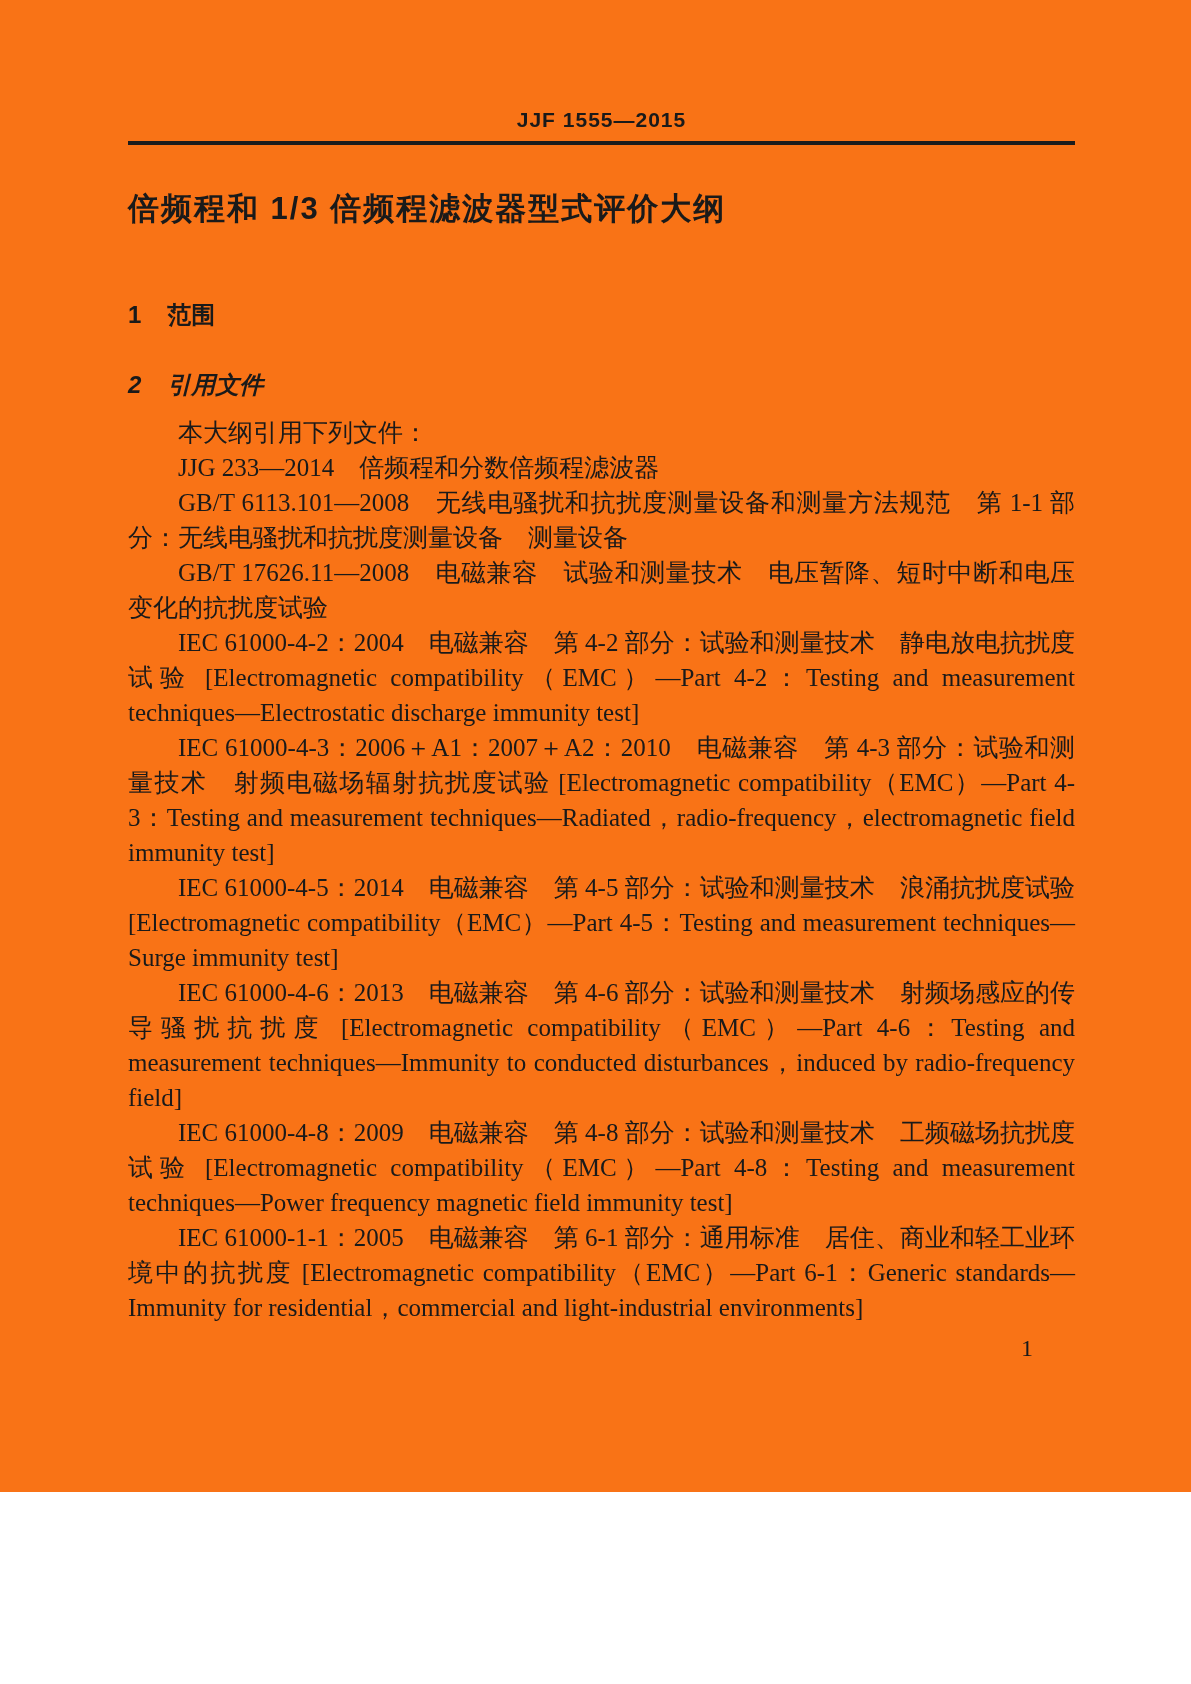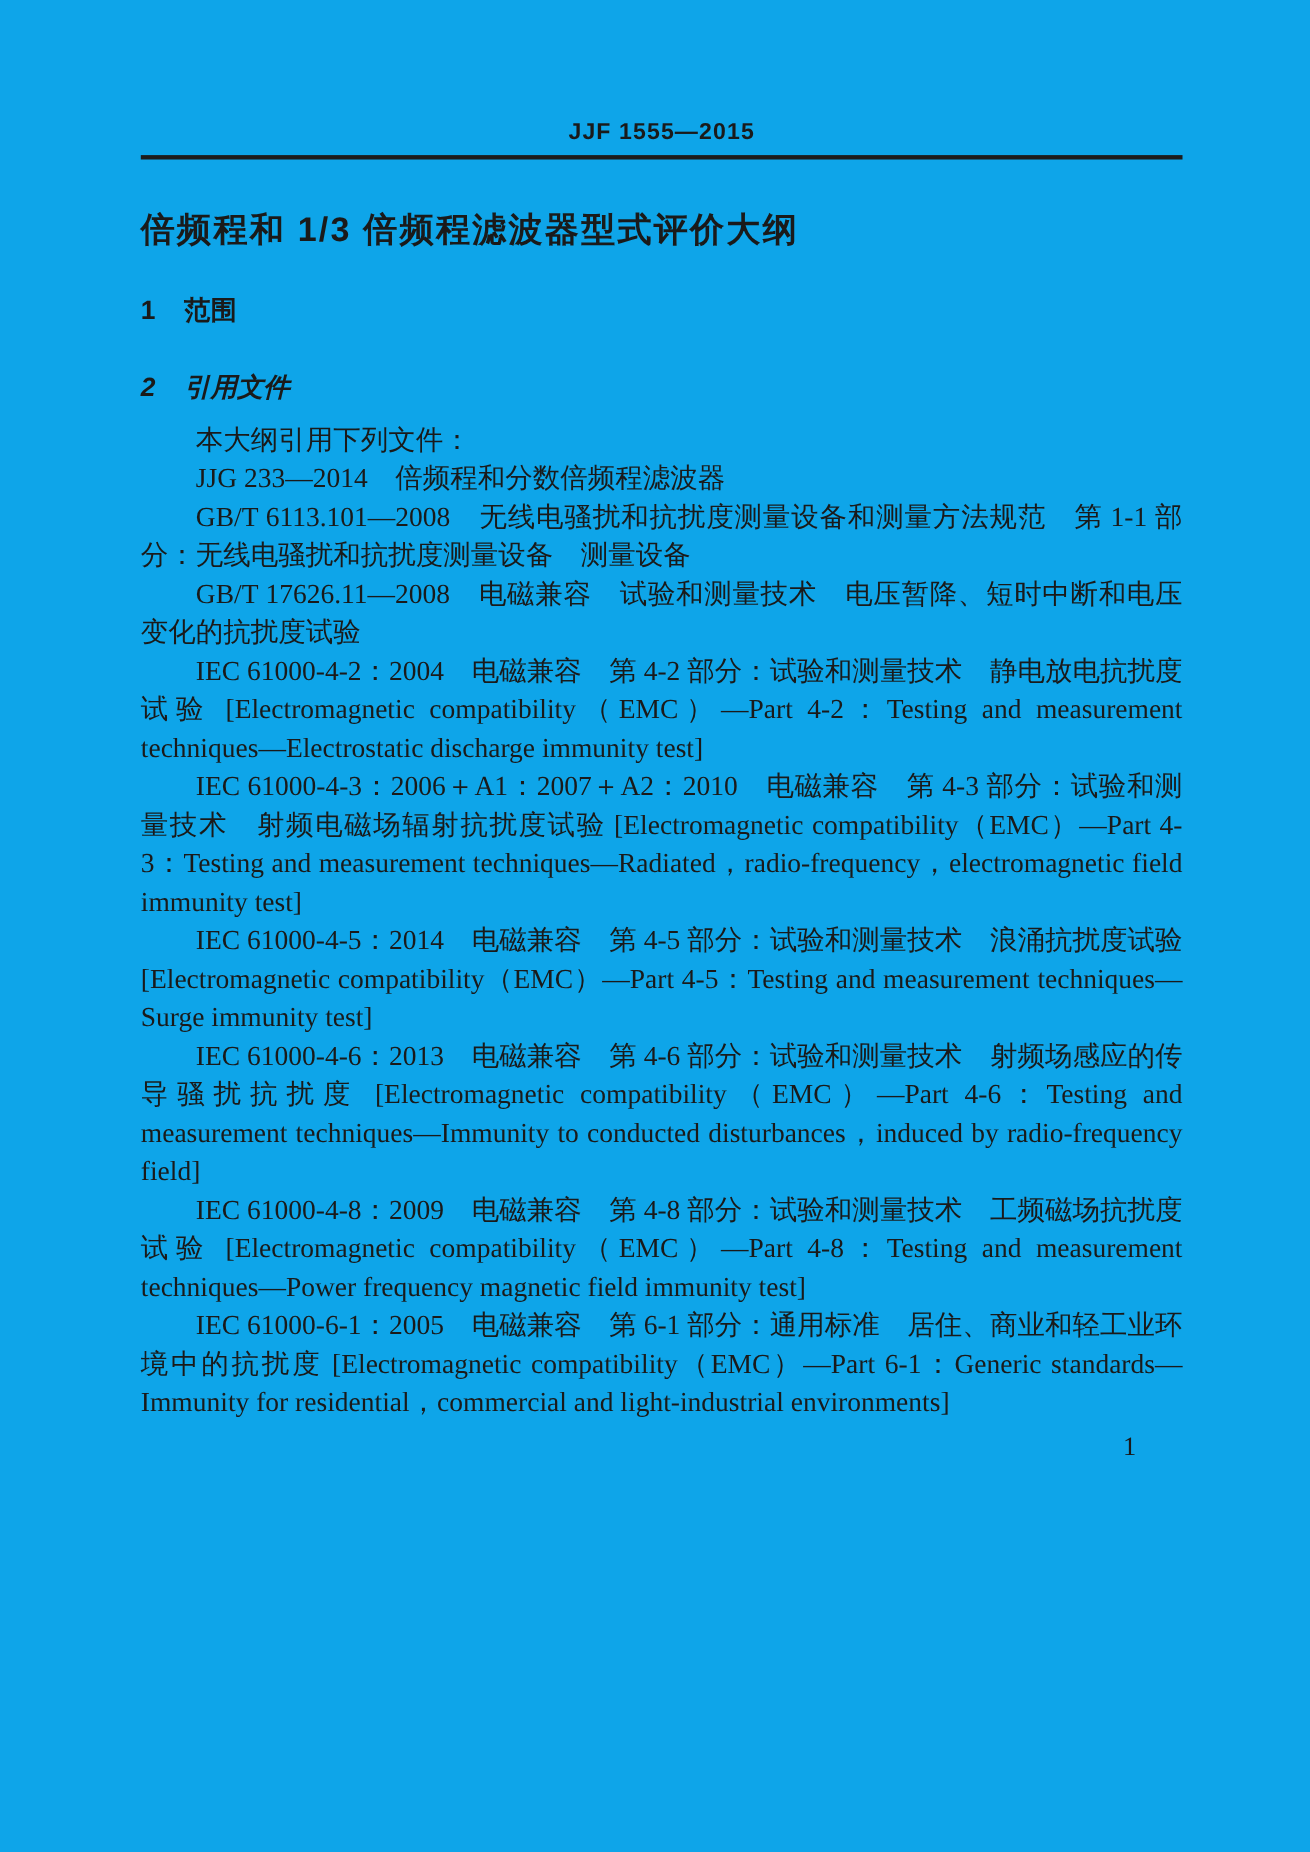--- a/index.html
+++ b/index.html
@@ -3,23 +3,23 @@
 <meta charset="utf-8">
 <style>
   html, body {
     margin: 0;
     padding: 0;
     background: #ffffff;
   }
   .page {
     position: relative;
     width: 1191px;
-    height: 1684px;
+    height: 1492px;
     margin: 0 auto;
-    background: #0ea5e9;
+    background: #f97316;
     color: #1a1a1a;
     box-sizing: border-box;
     padding: 108px 116px 0 128px;
     overflow: hidden;
     font-family: "Liberation Serif", "DejaVu Serif", serif;
   }
   .doc-code {
     text-align: center;
     font-family: "Liberation Sans", "DejaVu Sans", sans-serif;
     font-weight: 700;
@@ -41,21 +41,21 @@
     letter-spacing: 2px;
     line-height: 40px;
   }
   .section-heading {
     font-family: "Liberation Sans", "DejaVu Sans", sans-serif;
     font-weight: 700;
     font-size: 24px;
     line-height: 28px;
   }
   .section-scope .section-heading {
-    margin-top: 40px;
+    margin-top: 72px;
   }
   .section-references .section-heading {
     margin-top: 42px;
     font-style: italic;
   }
   .sec-num {
     display: inline-block;
     margin-right: 26px;
   }
   .para-block {
@@ -105,19 +105,19 @@
     <div class="para-block">
       <p class="body-para">本大纲引用下列文件：</p>
       <p class="body-para">JJG 233—2014　倍频程和分数倍频程滤波器</p>
       <p class="body-para">GB/T 6113.101—2008　无线电骚扰和抗扰度测量设备和测量方法规范　第 1-1 部分：无线电骚扰和抗扰度测量设备　测量设备</p>
       <p class="body-para">GB/T 17626.11—2008　电磁兼容　试验和测量技术　电压暂降、短时中断和电压变化的抗扰度试验</p>
       <p class="body-para">IEC 61000-4-2：2004　电磁兼容　第 4-2 部分：试验和测量技术　静电放电抗扰度试验 [Electromagnetic compatibility（EMC）—Part 4-2：Testing and measurement techniques—Electrostatic discharge immunity test]</p>
       <p class="body-para">IEC 61000-4-3：2006＋A1：2007＋A2：2010　电磁兼容　第 4-3 部分：试验和测量技术　射频电磁场辐射抗扰度试验 [Electromagnetic compatibility（EMC）—Part 4-3：Testing and measurement techniques—Radiated，radio-frequency，electromagnetic field immunity test]</p>
       <p class="body-para">IEC 61000-4-5：2014　电磁兼容　第 4-5 部分：试验和测量技术　浪涌抗扰度试验 [Electromagnetic compatibility（EMC）—Part 4-5：Testing and measurement techniques—Surge immunity test]</p>
       <p class="body-para">IEC 61000-4-6：2013　电磁兼容　第 4-6 部分：试验和测量技术　射频场感应的传导骚扰抗扰度 [Electromagnetic compatibility（EMC）—Part 4-6：Testing and measurement techniques—Immunity to conducted disturbances，induced by radio-frequency field]</p>
       <p class="body-para">IEC 61000-4-8：2009　电磁兼容　第 4-8 部分：试验和测量技术　工频磁场抗扰度试验 [Electromagnetic compatibility（EMC）—Part 4-8：Testing and measurement techniques—Power frequency magnetic field immunity test]</p>
-      <p class="body-para">IEC 61000-6-1：2005　电磁兼容　第 6-1 部分：通用标准　居住、商业和轻工业环境中的抗扰度 [Electromagnetic compatibility（EMC）—Part 6-1：Generic standards—Immunity for residential，commercial and light-industrial environments]</p>
+      <p class="body-para">IEC 61000-1-1：2005　电磁兼容　第 6-1 部分：通用标准　居住、商业和轻工业环境中的抗扰度 [Electromagnetic compatibility（EMC）—Part 6-1：Generic standards—Immunity for residential，commercial and light-industrial environments]</p>
     </div>
   </div>
 
   <div class="page-number">1</div>
 
 </div>
 
 </body></html>

